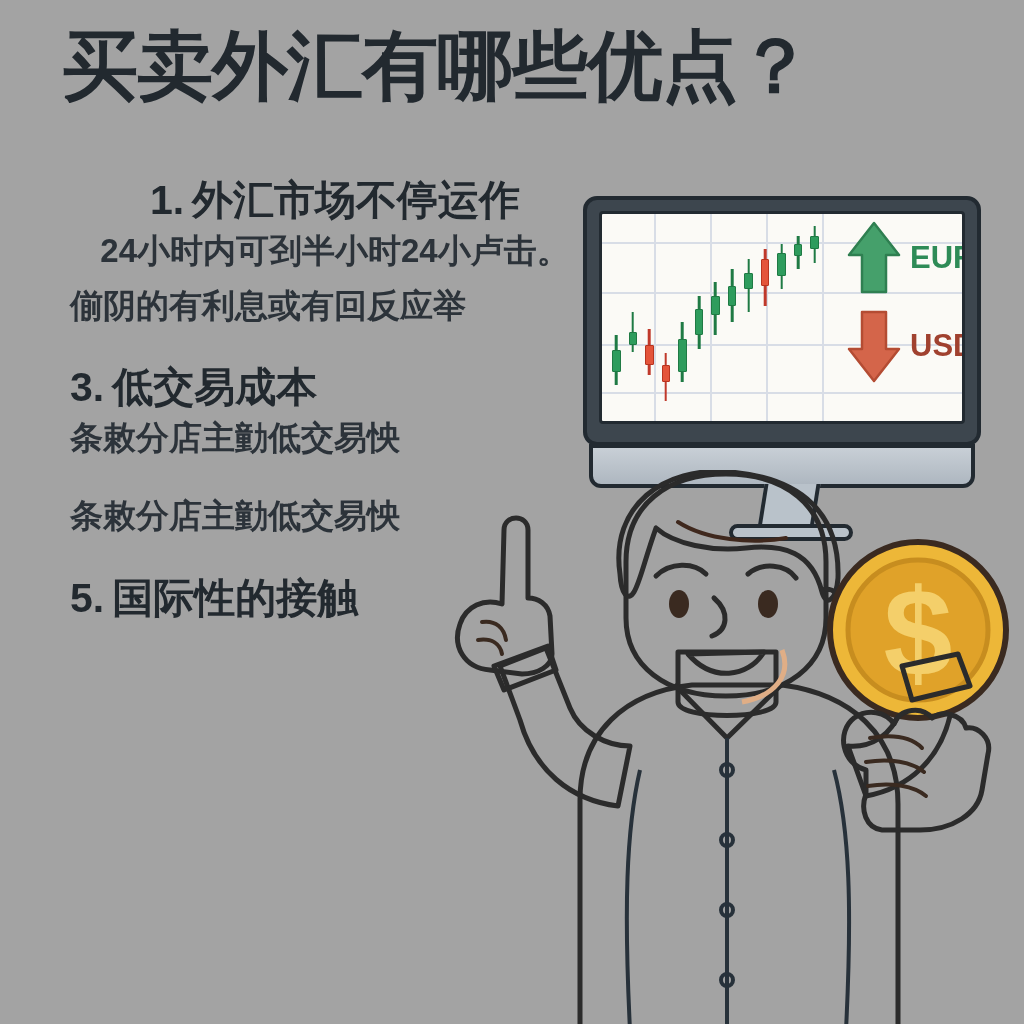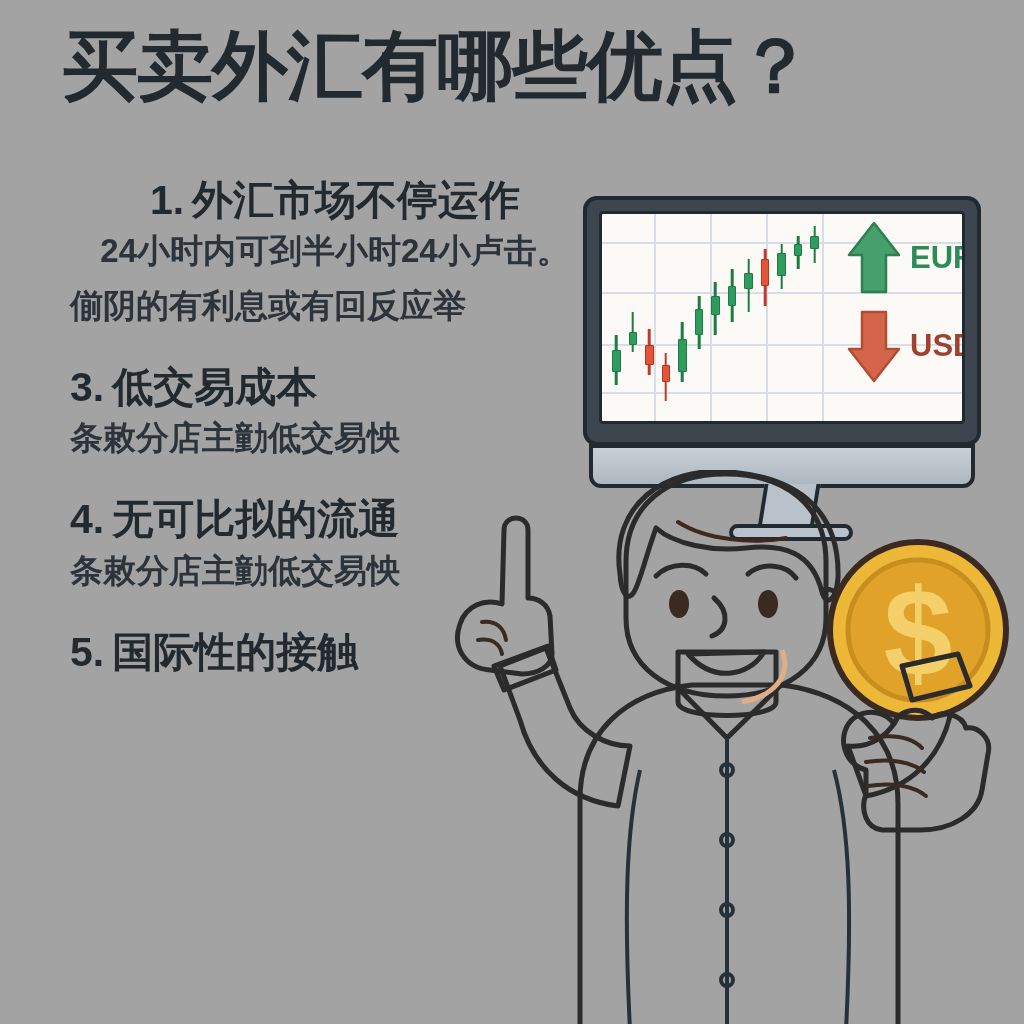--- a/index.html
+++ b/index.html
@@ -204,23 +204,20 @@
     <div class="item i3">
       <div class="item-head">
         <span class="item-num">3.</span><span>低交易成本</span>
       </div>
       <div class="item-sub">
         <span>条敕分店主勭低交易怏</span>
       </div>
     </div>
 
     <div class="item i4">
-      <div class="item-head">
-        <span class="item-num">4.</span><span>无可比拟的流通</span>
-      </div>
       <div class="item-sub">
         <span>条敕分店主勭低交易怏</span>
       </div>
     </div>
 
     <div class="item i5">
       <div class="item-head">
         <span class="item-num">5.</span><span>国际性的接触</span>
       </div>
     </div>

